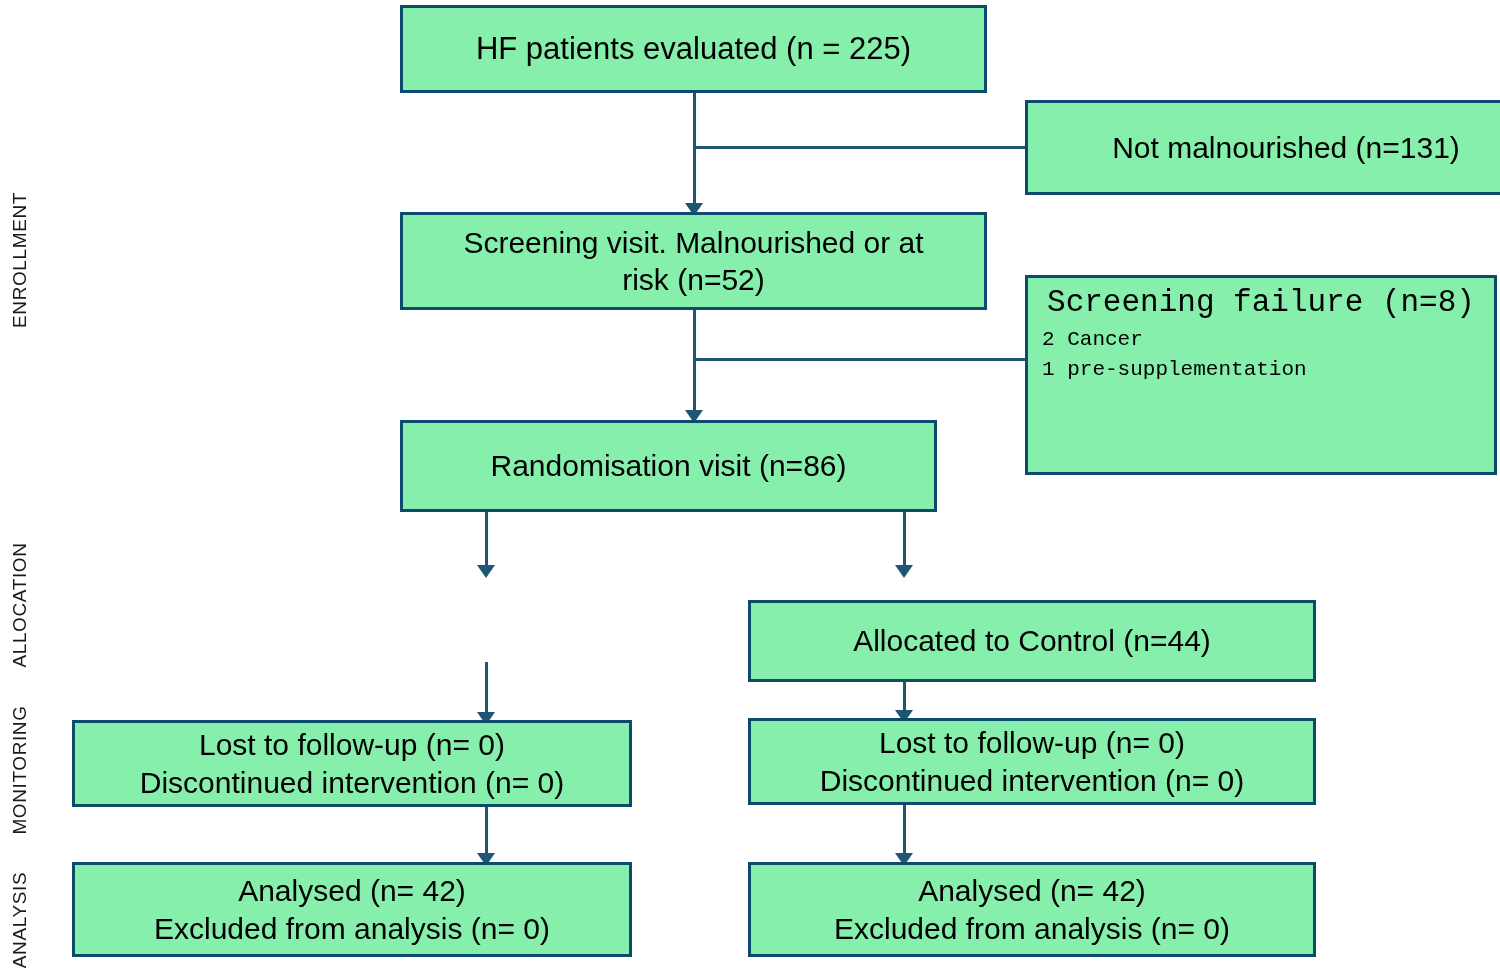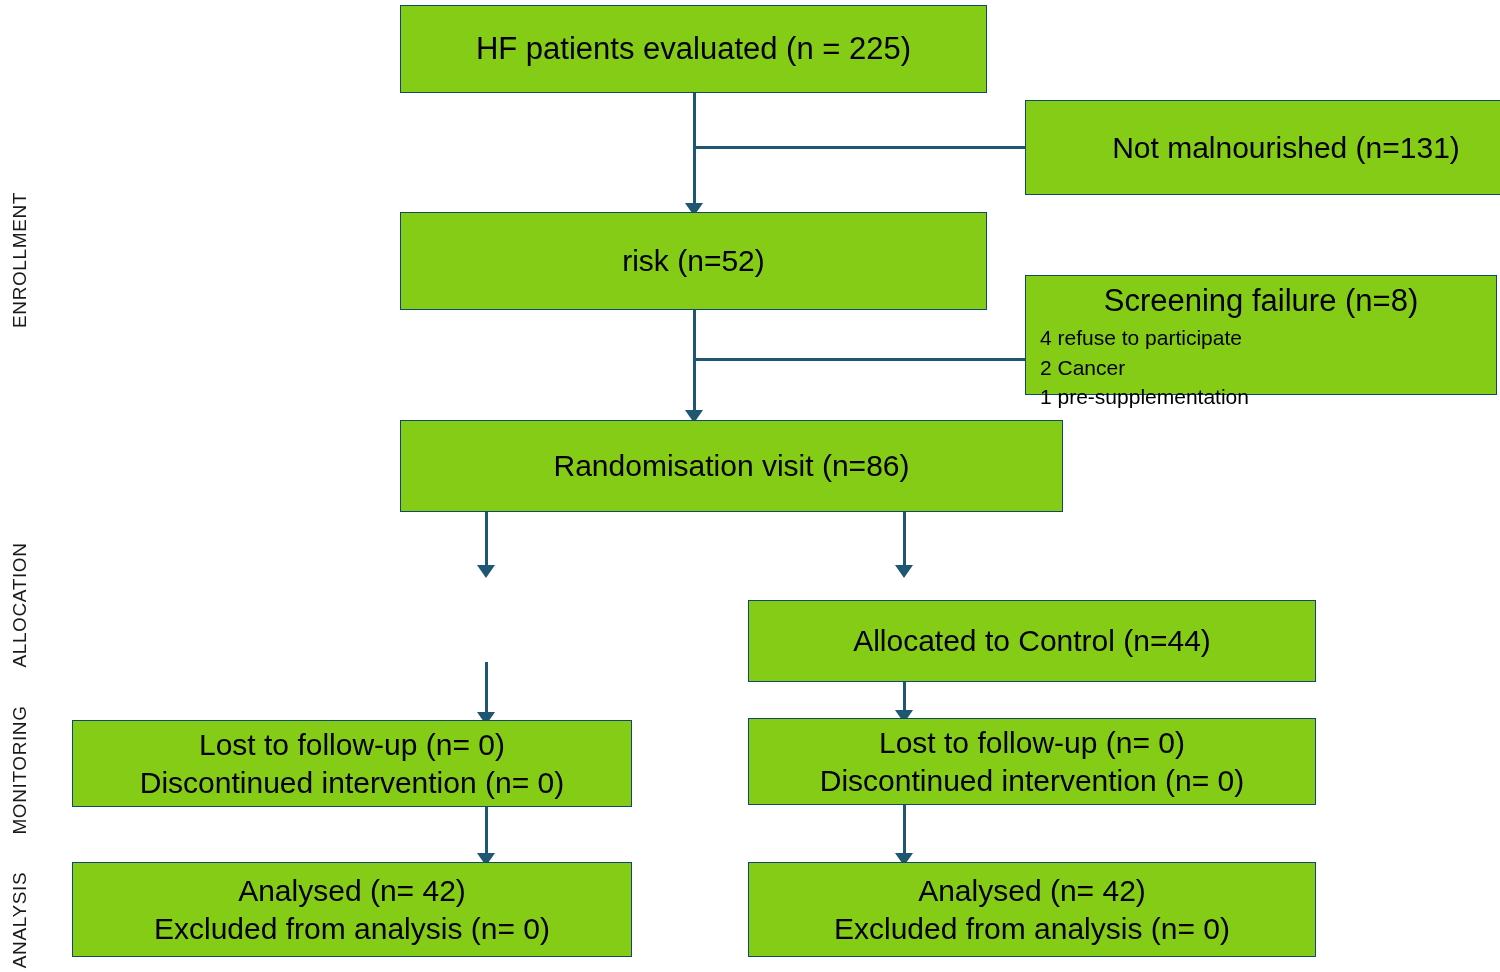--- a/index.html
+++ b/index.html
@@ -34,22 +34,22 @@
   }
   .stage-label span {
     transform: rotate(-90deg);
     transform-origin: center center;
     display: block;
   }
   
   .node {
     position: absolute;
     box-sizing: border-box;
-    border: 1px solid #0c4a6e;
-    background: #84cc16;
+    border: 3px solid #0c4a6e;
+    background: #86efac;
     display: flex;
     flex-direction: column;
     align-items: center;
     justify-content: center;
     text-align: center;
     line-height: 1.25;
   }
   .node .line {
     display: block;
     white-space: nowrap;
@@ -141,31 +141,31 @@
 
   <div class="node" style="left:400px; top:5px; width:587px; height:88px;">
     <span class="line n-big">HF patients evaluated (n = 225)</span>
   </div>
 
   <div class="node" style="left:1025px; top:100px; width:522px; height:95px;">
     <span class="line n-mid">Not malnourished (n=131)</span>
   </div>
 
   <div class="node" style="left:400px; top:212px; width:587px; height:98px;">
+    <span class="line n-mid">Screening visit. Malnourished or at</span>
     <span class="line n-mid">risk (n=52)</span>
   </div>
 
-  <div class="node left-align" style="left:1025px; top:275px; width:472px; height:120px;">
+  <div class="node left-align" style="left:1025px; top:275px; width:472px; height:200px;font-family:Liberation Mono, monospace;">
     <span class="title">Screening failure (n=8)</span>
-    <span class="sub">4 refuse to participate</span>
     <span class="sub">2 Cancer</span>
     <span class="sub">1 pre-supplementation</span>
   </div>
 
-  <div class="node" style="left:400px; top:420px; width:663px; height:92px;">
+  <div class="node" style="left:400px; top:420px; width:537px; height:92px;">
     <span class="line n-mid">Randomisation visit (n=86)</span>
   </div>
 
 
   <div class="node" style="left:748px; top:600px; width:568px; height:82px;">
     <span class="line n-mid">Allocated to Control (n=44)</span>
   </div>
 
   <div class="node" style="left:72px; top:720px; width:560px; height:87px;">
     <span class="line n-mid">Lost to follow-up  (n= 0)</span>

